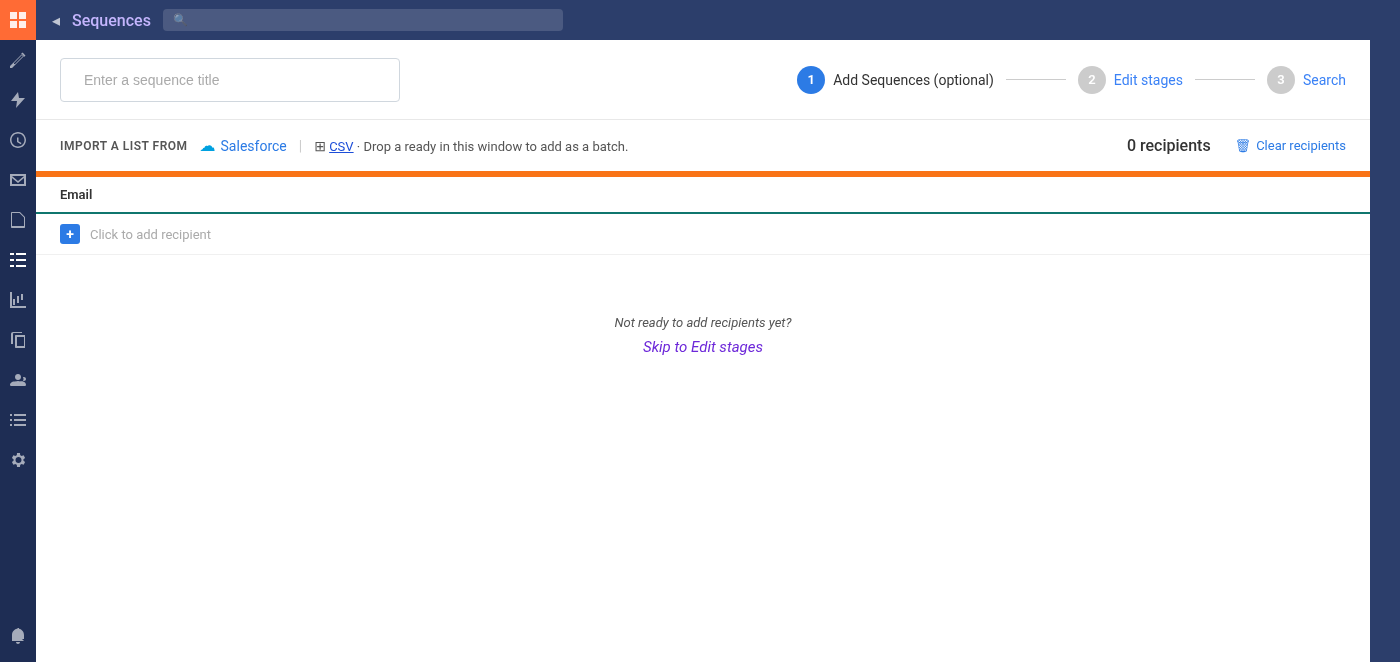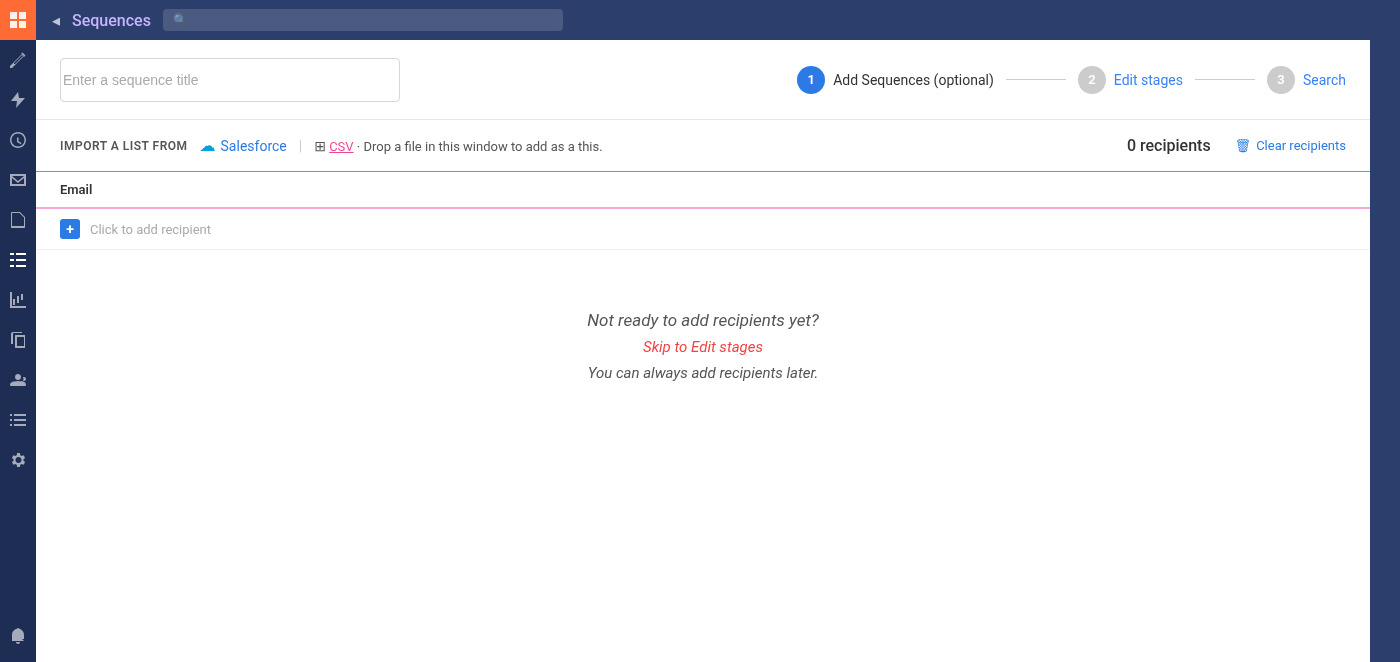--- a/index.html
+++ b/index.html
@@ -105,21 +105,21 @@
       height: 80px;
       border-bottom: 1px solid #e8e8e8;
       gap: 20px;
       background: white;
     }
     .sequence-title-input {
       flex: 0 0 340px;
       height: 44px;
       border: 1px solid #d0d7de;
       border-radius: 4px;
-      padding: 0 2px;
+      padding: 0 23px;
       font-size: 14px;
       color: #333;
       outline: none;
     }
     .sequence-title-input::placeholder { color: #aaa; }
 
     
     .stepper {
       display: flex;
       align-items: center;
@@ -167,21 +167,21 @@
       overflow: hidden;
       display: flex;
       flex-direction: column;
     }
 
     
     .import-row {
       display: flex;
       align-items: center;
       padding: 16px 24px;
-      border-bottom: 1px solid #f97316;
+      border-bottom: 6px solid #f97316;
       gap: 12px;
     }
     .import-label {
       font-size: 12px;
       font-weight: 600;
       color: #555;
       text-transform: uppercase;
       letter-spacing: 0.5px;
     }
     .import-btn {
@@ -195,21 +195,21 @@
     }
     .import-divider {
       color: #ccc;
       font-size: 14px;
     }
     .import-csv-text {
       color: #555;
       font-size: 13px;
     }
     .import-csv-text .csv-link {
-      color: #ec4899;
+      color: #1d4ed8;
       cursor: pointer;
       text-decoration: underline;
     }
     .recipients-count {
       margin-left: auto;
       font-size: 16px;
       color: #333;
       font-weight: 500;
     }
     .clear-btn {
@@ -225,21 +225,21 @@
     
     .table-area {
       flex: 1;
       overflow: auto;
     }
     .recipients-table {
       width: 100%;
       border-collapse: collapse;
     }
     .recipients-table thead tr {
-      border-bottom: 2px solid #f9a8d4;
+      border-bottom: 2px solid #0f766e;
     }
     .recipients-table th {
       text-align: left;
       padding: 10px 24px;
       font-size: 13px;
       font-weight: 600;
       color: #333;
     }
     .recipients-table td {
       padding: 10px 24px;
@@ -274,28 +274,28 @@
     
     .empty-state {
       display: flex;
       flex-direction: column;
       align-items: center;
       justify-content: center;
       padding: 60px 20px;
       gap: 8px;
     }
     .empty-state-text {
-      font-size: 17px;
+      font-size: 13px;
       color: #555;
       font-style: italic;
       text-align: center;
     }
     .skip-link {
       font-size: 15px;
-      color: #ef4444;
+      color: #6d28d9;
       font-style: italic;
       text-align: center;
       cursor: pointer;
       text-decoration: none;
     }
     .add-later-text {
       font-size: 15px;
       color: #555;
       font-style: italic;
       text-align: center;
@@ -430,21 +430,21 @@
       <a class="import-btn">
         <span style="color:#00a1e0; font-size:16px;">☁</span>
         <span>Salesforce</span>
       </a>
 
       <span class="import-divider">|</span>
 
       <span class="import-csv-text">
         <span style="font-size:14px;">⊞</span>
         <a class="csv-link">CSV</a>
-        <span>· Drop a file in this window to add as a this.</span>
+        <span>· Drop a ready in this window to add as a batch.</span>
       </span>
 
       <span class="recipients-count">0 recipients</span>
 
       <a class="clear-btn">
         <span style="color:#2c7be5;">🗑</span>
         <span>Clear recipients</span>
       </a>
     </div>
 
@@ -463,18 +463,17 @@
                 <span>Click to add recipient</span>
               </div>
             </td>
           </tr>
         </tbody>
       </table>
 
       <div class="empty-state">
         <p class="empty-state-text">Not ready to add recipients yet?</p>
         <a class="skip-link">Skip to Edit stages</a>
-        <p class="add-later-text">You can always add recipients later.</p>
       </div>
     </div>
 
   </div>
 </div>
 
 </body></html>

